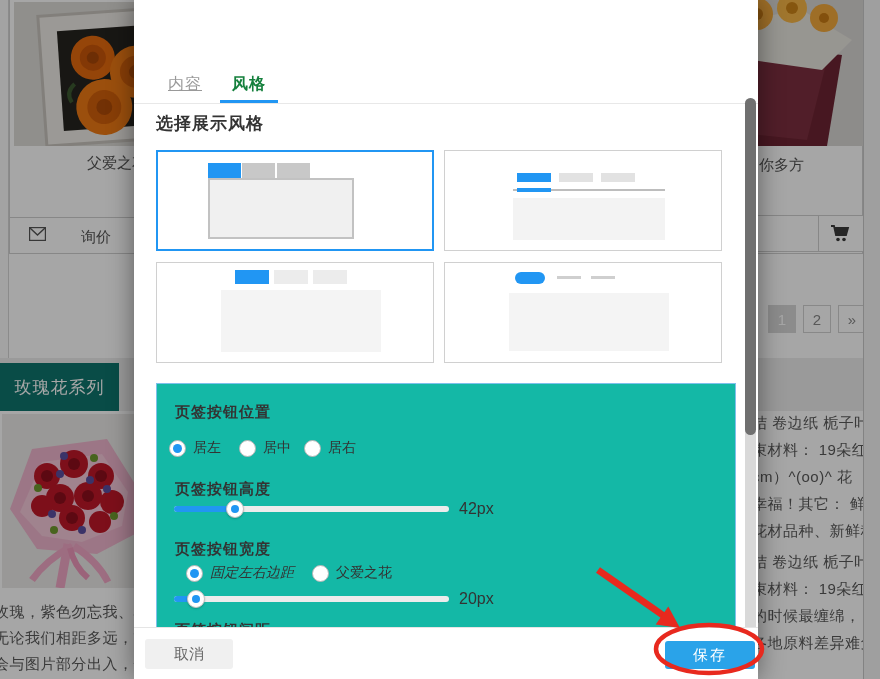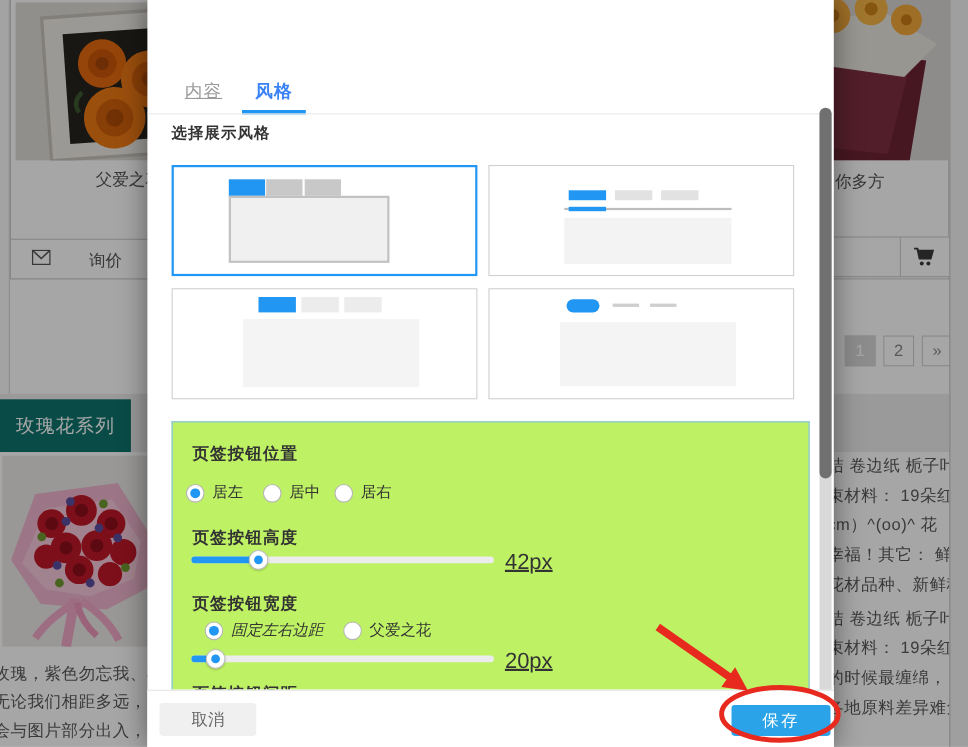--- a/index.html
+++ b/index.html
@@ -35,49 +35,49 @@
   
   #modal { position:absolute; left:134px; top:0; width:624px; height:679px; background:#fff;
     z-index:10; box-shadow:0 0 24px rgba(0,0,0,0.45); }
   .m-header { left:0; top:0; width:624px; height:48px; background:#41464d; }
   .m-title { left:22px; top:14px; color:#fff; font-size:16px; font-weight:bold; letter-spacing:1px; }
   .m-close { left:590px; top:11px; width:26px; height:26px; color:#fff; font-size:22px;
     line-height:24px; text-align:center; cursor:pointer; }
 
   .tab-item { top:72px; height:24px; line-height:24px; font-size:16px; letter-spacing:1px; }
   .tab-content { left:34px; color:#999;text-decoration:underline; }
-  .tab-style { left:98px; color:#3b82f6; font-weight:bold; }
+  .tab-style { left:98px; color:#15803d; font-weight:bold; }
   .tab-underline { left:86px; top:100px; width:58px; height:4px; background:#2196f3; }
   .tab-divider { left:0; top:103px; width:624px; height:1px; background:#e8e8e8; }
 
-  .sec-heading { left:22px; top:112px; font-size:14px; font-weight:bold; color:#333; letter-spacing:1px; }
+  .sec-heading { left:22px; top:112px; font-size:17px; font-weight:bold; color:#333; letter-spacing:1px; }
 
   .style-card { width:278px; height:101px; background:#fff; border:1px solid #d0d0d0; }
   .style-card.selected { border:2px solid #2196f3; }
   .mock { position:absolute; }
   .mk-blue { background:#2196f3; }
   .mk-tab-gray { background:#c8c8c8; }
   .mk-pill-gray { background:#e2e2e2; }
   .mk-block { background:#f3f3f3; }
 
   .panel { left:22px; top:383px; width:580px; height:244px; border:1px solid #7ec0ec;
-    border-bottom:none; overflow:hidden; background:#bef264; }
+    border-bottom:none; overflow:hidden; background:#14b8a6; }
   .p-label { font-size:15px; font-weight:600; color:#333; letter-spacing:1px; white-space:nowrap; }
   .radio-row { display:flex; align-items:center; }
   .radio { width:17px; height:17px; border:1px solid #b5b5b5; border-radius:50%; background:#fff;
     display:flex; align-items:center; justify-content:center; }
   .radio.sel::after { content:""; width:9px; height:9px; border-radius:50%; background:#2196f3; }
   .radio-label { font-size:14px; color:#333; margin-left:7px; white-space:nowrap; }
 
   .slider-track { height:6px; border-radius:3px; background:#ececec; }
   .slider-fill { height:6px; border-radius:3px; background:#2196f3; }
   .slider-thumb { width:18px; height:18px; border-radius:50%; background:#fff; border:1px solid #c2c2c2;
     box-shadow:0 1px 2px rgba(0,0,0,.2); display:flex; align-items:center; justify-content:center; }
   .slider-thumb::after { content:""; width:8px; height:8px; border-radius:50%; background:#2196f3; }
-  .slider-value { font-size:20px; color:#333;text-decoration:underline; }
+  .slider-value { font-size:16px; color:#333; }
 
   .clip-label { overflow:hidden; height:6px; }
 
   .m-scroll-track { left:611px; top:98px; width:11px; height:539px; background:#d9d9d9; border-radius:6px; }
   .m-scroll-thumb { left:611px; top:98px; width:11px; height:337px; background:#707070; border-radius:6px; }
 
   .m-footer { left:0; top:627px; width:624px; height:63px; background:#fff; border-top:1px solid #e5e5e5; }
   .btn-cancel { left:11px; top:11px; width:88px; height:30px; background:#f0f0f0; color:#666;
     font-size:15px; border:none; border-radius:3px; display:flex; align-items:center; justify-content:center; }
   .btn-save { left:531px; top:13px; width:90px; height:28px; background:#2aa3e9; color:#fff;

